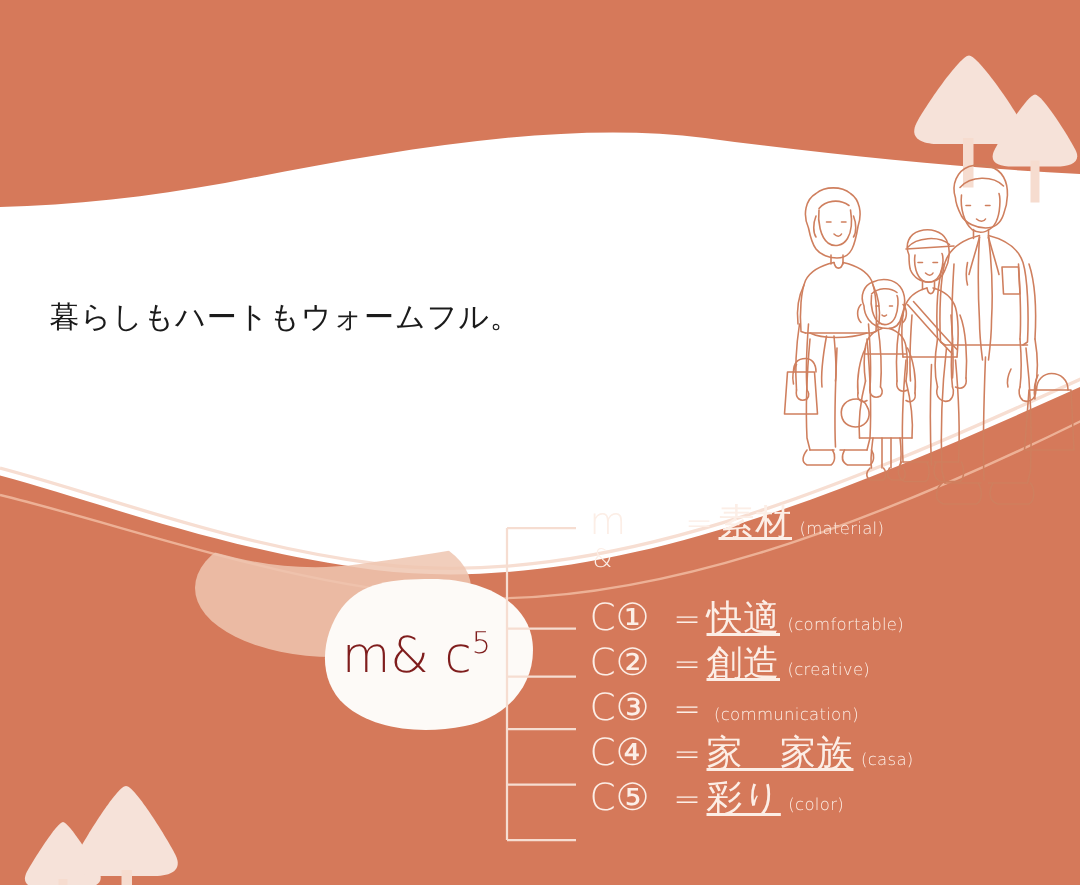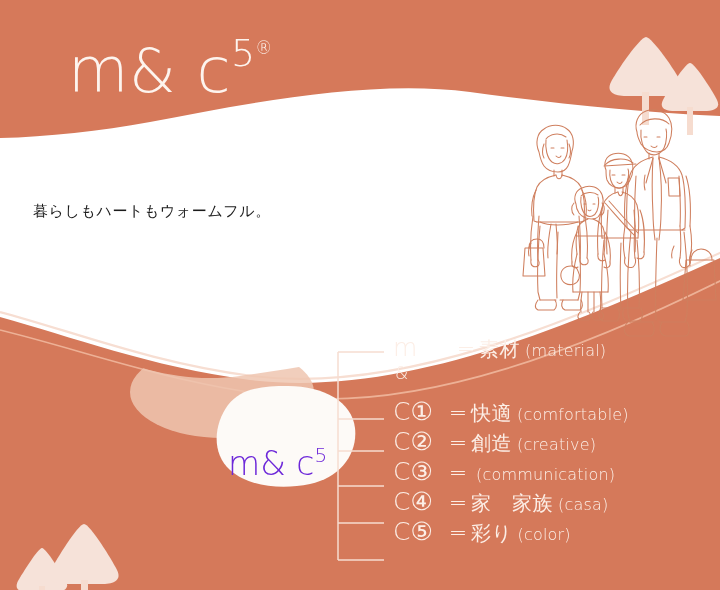--- a/index.html
+++ b/index.html
@@ -51,38 +51,37 @@
     font-size: 60px;
   }
 
   
   .tagline {
     position: absolute;
     left: 33px;
     top: 196px;
     color: #1b1b1b;
     font-family: "DejaVu Sans", sans-serif;
-    font-size: 15px;
+    font-size: 20px;
     line-height: 30px;
     letter-spacing: 0.6px;
     white-space: nowrap;
   }
 
   
   .blob-logo {
     position: absolute;
     left: 228px;
     top: 418px;
-    color: #6d28d9;
+    color: #7f1d1d;
     font-family: "DejaVu Sans", sans-serif;
     font-weight: 300;
     font-size: 33px;
     line-height: 1;
     white-space: nowrap;
-    margin-top: 27px;
   }
   .blob-logo .sup5 {
     font-size: 20px;
     vertical-align: 13px;
   }
 
   
   #legend {
     position: absolute;
     left: 393px;
@@ -108,26 +107,27 @@
     min-width: 52px;
   }
   .legend-row .eq {
     font-size: 22px;
     line-height: 1;
     width: 26px;
     display: inline-block;
     text-align: center;
   }
   .legend-row .jp {
-    font-size: 20px;
+    font-size: 24px;
     line-height: 1;
     letter-spacing: 0.5px;
+    text-decoration: underline;
   }
   .legend-row .en {
-    font-size: 16px;
+    font-size: 11px;
     line-height: 1;
     margin-left: 5px;
     letter-spacing: 0.2px;
   }
   .legend-row.amp-row {
     height: 34px;
   }
   .legend-row.amp-row .key {
     font-size: 17px;
     padding-left: 2px;
@@ -395,23 +395,20 @@
           <path d="M686,260 L714,260 L716,300 L683,300 Z"></path>
           <path d="M691,260 C691,253 696,249 701,249 C707,249 712,253 712,260"></path>
 
           <path d="M674,246 C672,250 671,254 672,258"></path>
         </g>
       </g>
 
     </g>
   </svg>
 
-  <div class="header-logo">
-    <span>m</span><span class="amp">&amp;</span><span> c</span><span class="sup5">5</span><span class="regmark">®</span>
-  </div>
 
   <div class="tagline">
     <div>暮らしもハートもウォームフル。</div>
   </div>
 
   <div class="blob-logo">
     <span>m&amp; c</span><span class="sup5">5</span>
   </div>
 
   <div id="legend">

